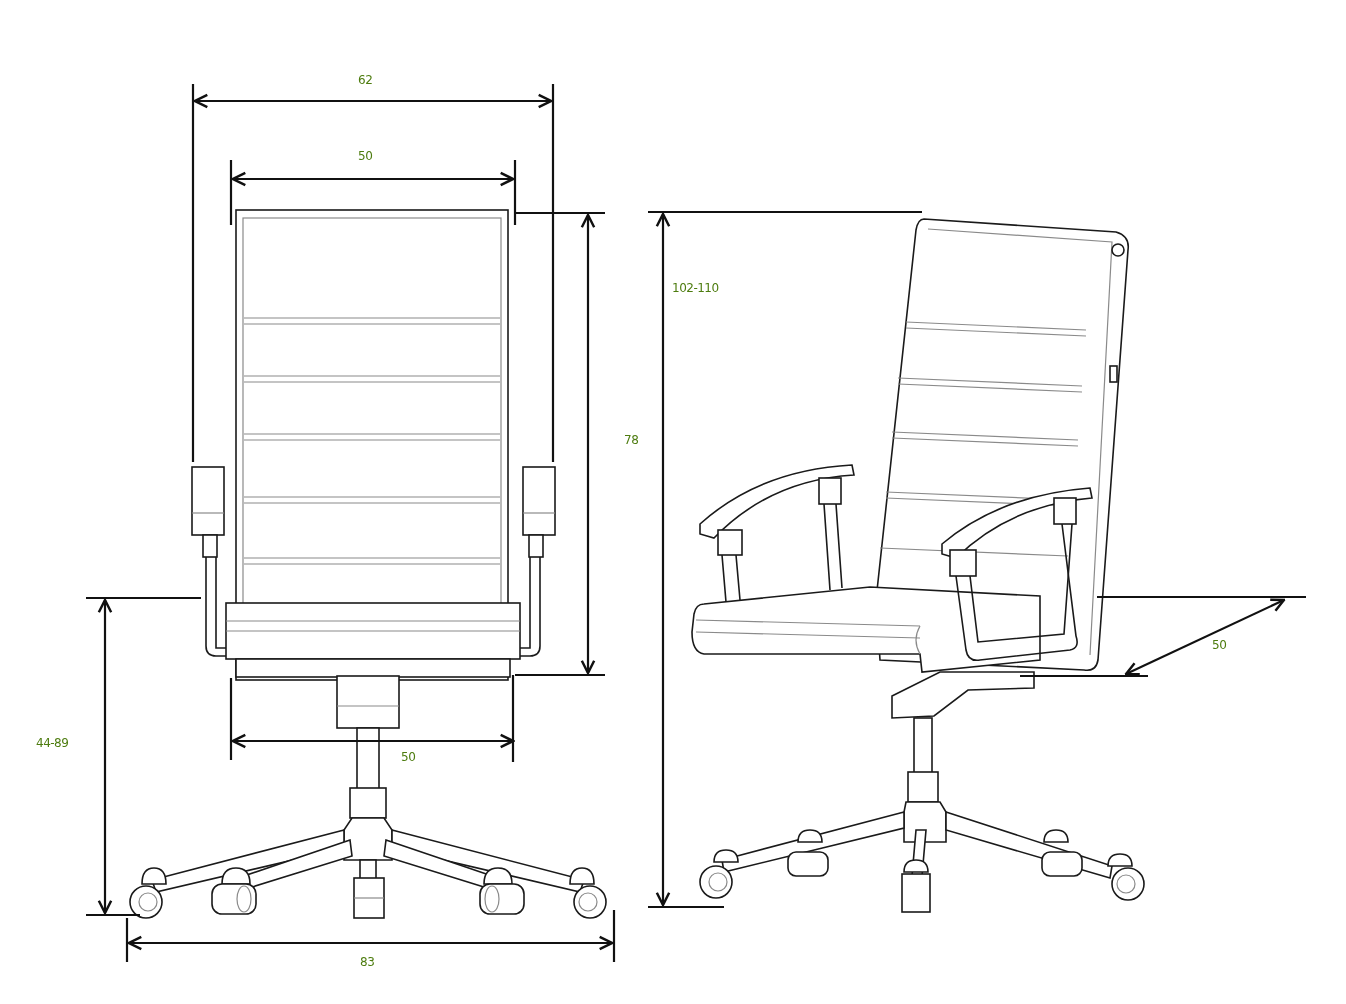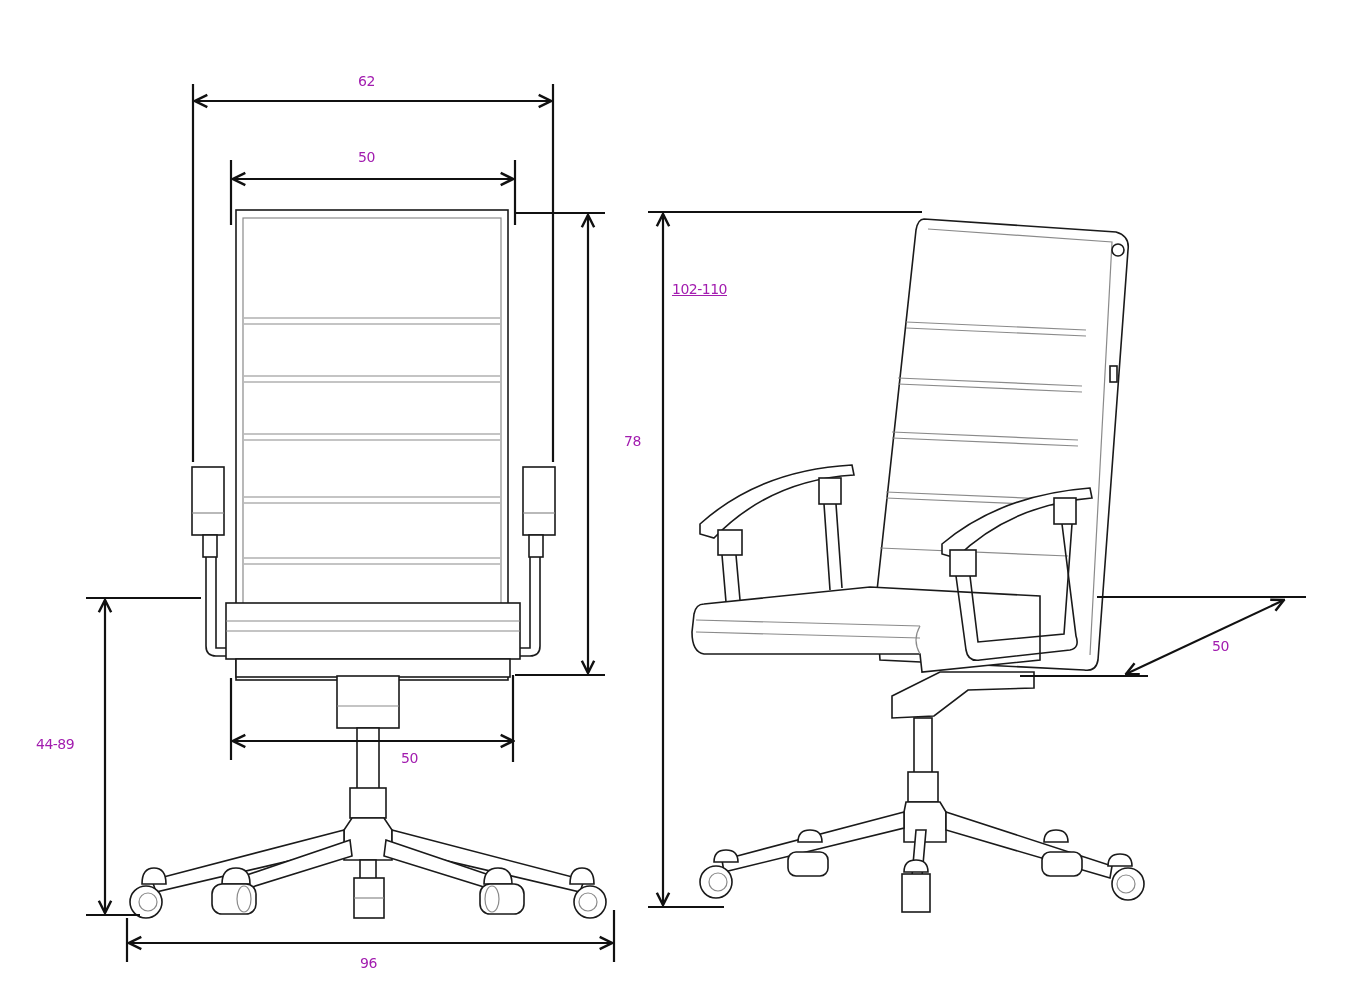--- a/index.html
+++ b/index.html
@@ -2,22 +2,22 @@
 <html><head>
   <meta charset="utf-8">
   <style>
     html, body { margin: 0; padding: 0; background: #ffffff; }
     body { width: 1346px; height: 1004px; position: relative; overflow: hidden; }
     .canvas { position: absolute; left: 0; top: 0; width: 1346px; height: 1004px; }
     svg { position: absolute; left: 0; top: 0; }
     .dim-label {
       position: absolute;
       font-family: "DejaVu Sans", sans-serif;
-      font-size: 14px;
-      color: #a21caf;
+      font-size: 12px;
+      color: #4d7c0f;
       line-height: 1;
       white-space: nowrap;
       letter-spacing: -0.5px;
     }
     .dim { stroke: #111; stroke-width: 2.2; fill: none; }
     .ol { stroke: #1a1a1a; stroke-width: 1.6; fill: #fff; }
     .ol-n { stroke: #1a1a1a; stroke-width: 1.6; fill: none; }
     .thin { stroke: #8a8a8a; stroke-width: 1.2; fill: none; }
   </style>
 </head>
@@ -235,17 +235,17 @@
       <line class="dim" x1="1020" y1="676" x2="1148" y2="676"></line>
       <line class="dim" x1="1126" y1="674" x2="1284" y2="600" marker-start="url(#arr)" marker-end="url(#arr)"></line>
     </g>
   </svg>
 
   <div class="dim-label" style="left:358px; top:74px;">62</div>
   <div class="dim-label" style="left:358px; top:150px;">50</div>
   <div class="dim-label" style="left:624px; top:434px;">78</div>
   <div class="dim-label" style="left:401px; top:751px;">50</div>
   <div class="dim-label" style="left:36px; top:737px;">44-89</div>
-  <div class="dim-label" style="left:360px; top:956px;">96</div>
-  <div class="dim-label" style="left:672px; top:282px;text-decoration:underline;">102-110</div>
+  <div class="dim-label" style="left:360px; top:956px;">83</div>
+  <div class="dim-label" style="left:672px; top:282px;">102-110</div>
   <div class="dim-label" style="left:1212px; top:639px;">50</div>
 
 </div>
 
 </body></html>

